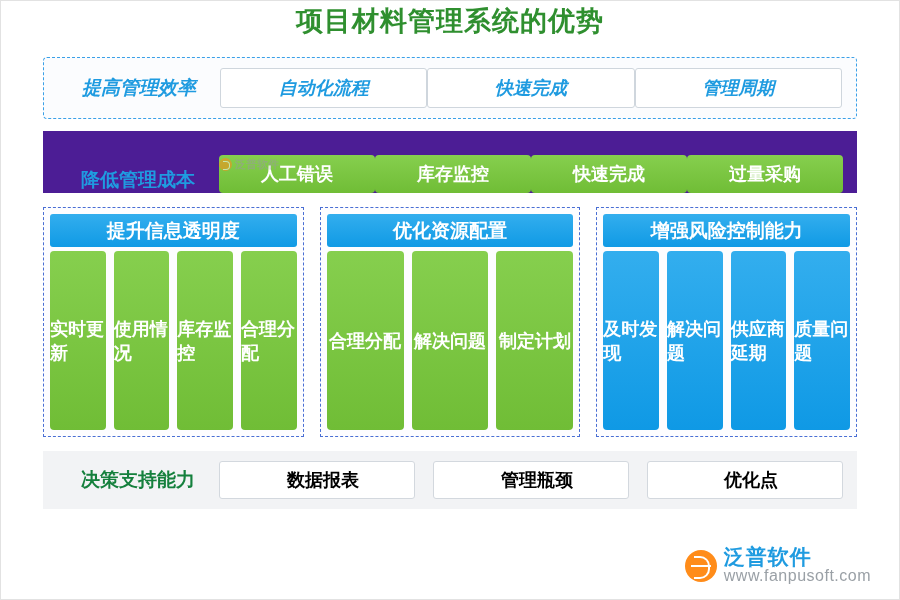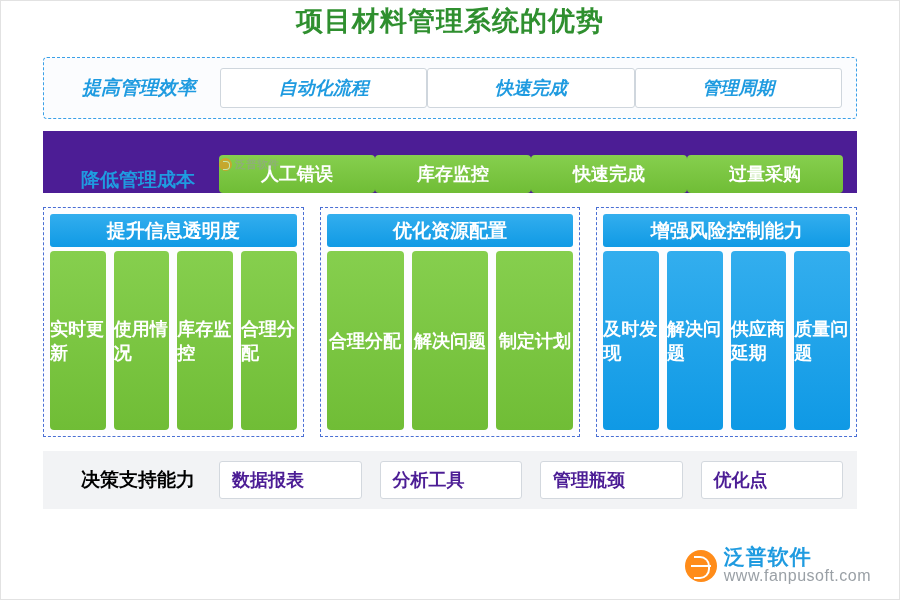--- a/index.html
+++ b/index.html
@@ -184,40 +184,41 @@
   .row4 {
     margin: 14px 42px 0 42px;
     background: #f2f3f5;
     height: 58px;
     display: flex;
     align-items: center;
     padding: 0 14px;
     box-sizing: border-box;
   }
   .row4 .lead {
-    color: #000000;
+    color: #15803d;
     font-size: 19px;
     font-weight: bold;
     width: 162px;
     text-align: center;
     flex: none;
   }
   .row4 .boxes {
     flex: 1;
     display: flex;
     gap: 18px;
   }
   .row4 .obox {
     flex: 1;
     height: 36px;
     line-height: 36px;
+    text-align: center;
     border: 1px solid #d3d8de;
     border-radius: 3px;
     background: #ffffff;
-    color: #4c1d95;
+    color: #000000;
     font-size: 18px;
     font-weight: bold;
     padding-left: 12px;
   }
 
   
   .logo {
     position: absolute;
     right: 28px;
     bottom: 14px;
@@ -322,21 +323,20 @@
         <div class="item blue">质量问题</div>
       </div>
     </div>
 
   </div>
 
   <div class="row4">
     <div class="lead">决策支持能力</div>
     <div class="boxes">
       <div class="obox">数据报表</div>
-      <div class="obox">分析工具</div>
       <div class="obox">管理瓶颈</div>
       <div class="obox">优化点</div>
     </div>
   </div>
 
   <div class="logo">
     <span class="globe"></span>
     <span class="txt">
       <div class="cn">泛普软件</div>
       <div class="en">www.fanpusoft.com</div>

